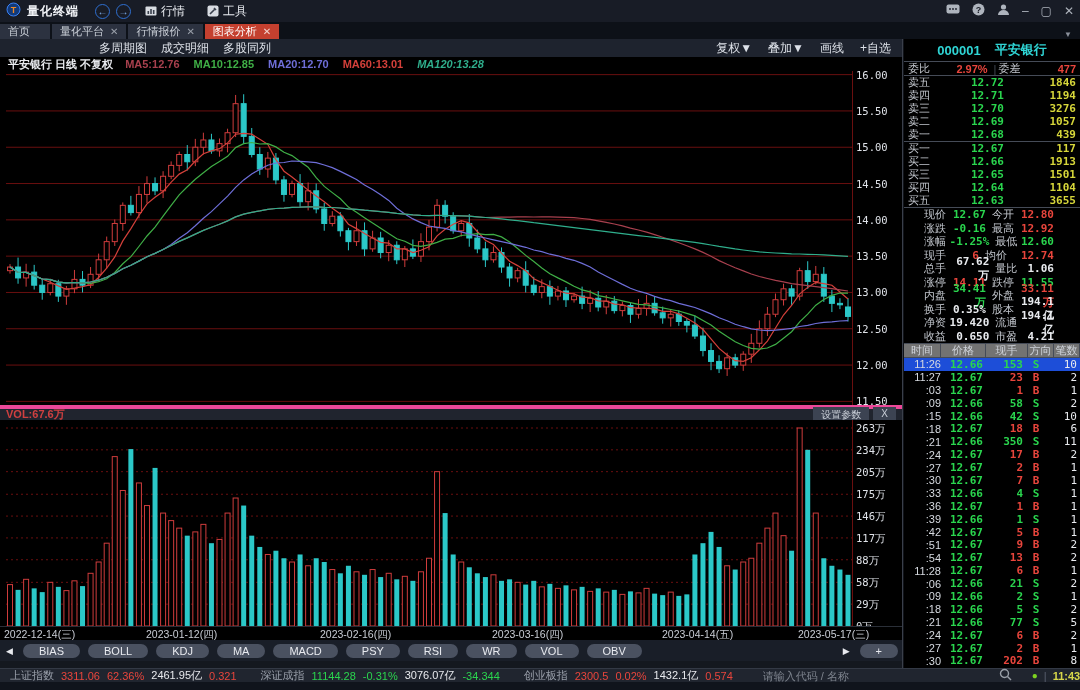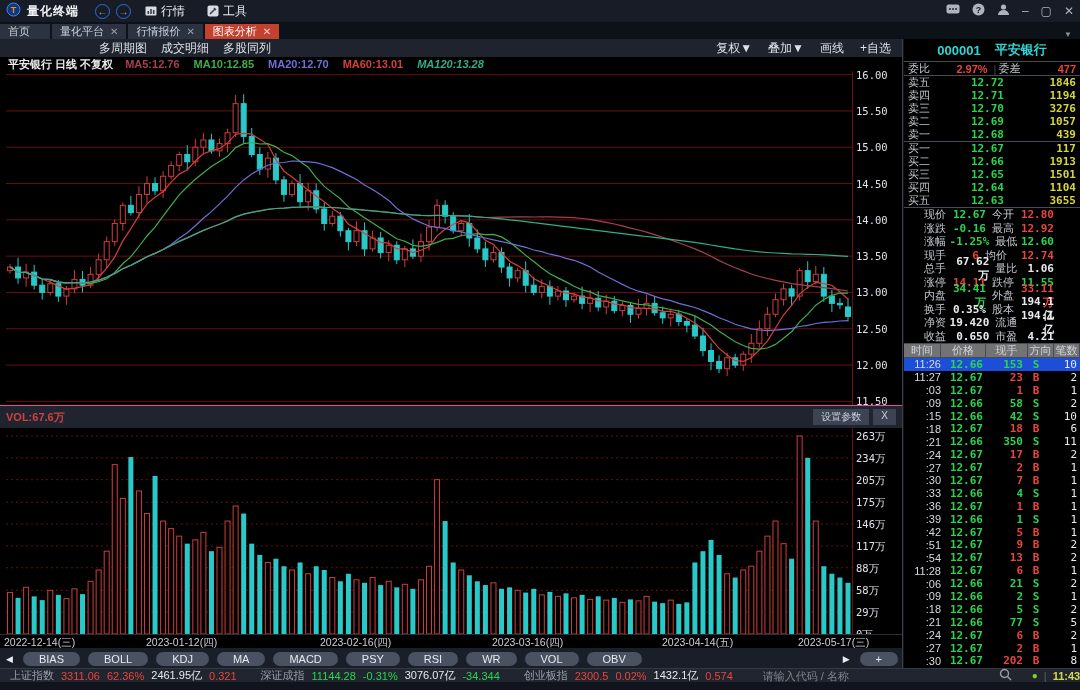--- a/index.html
+++ b/index.html
@@ -39,22 +39,22 @@
   .tool-right { margin-left:auto; display:flex; gap:6px; }
 
   
   .chart-header { height:14px; background:#000; display:flex; align-items:center; gap:12px; padding:0 8px;
     font-size:11px; font-weight:bold; flex:0 0 auto; }
   .chart-title { color:#e8eaee; }
   .ma-label { white-space:nowrap; }
 
   
   .main-chart { height:334px; position:relative; background:#000; flex:0 0 auto; }
-  .vol-header { height:23px; background:#20242e; display:flex; align-items:center; padding:0 6px; flex:0 0 auto;
-    border-top:1px solid #ec4899; }
+  .vol-header { height:15px; background:#20242e; display:flex; align-items:center; padding:0 6px; flex:0 0 auto;
+    border-top:4px solid #ec4899; }
   .vol-label { color:#d04040; font-size:11px; font-weight:bold; }
   .vol-hdr-right { margin-left:auto; display:flex; gap:4px; }
   .small-btn { background:#3c4352; color:#c8cdd6; font-size:10px; padding:1px 8px; cursor:pointer; }
   .vol-chart { height:206px; position:relative; background:#000; flex:0 0 auto; }
   .axis-label { position:absolute; left:856px; color:#dfe2e8; font-size:10.5px; font-family:"DejaVu Sans Mono",monospace; }
   .date-axis { height:14px; position:relative; background:#000; border-top:1px solid #2a2f38; flex:0 0 auto; }
   .date-label { position:absolute; top:1px; color:#c9cdd5; font-size:10.5px; white-space:nowrap; }
 
   
   .indicator-bar { height:21px; background:#191e28; display:flex; align-items:center; gap:8px; padding:0 4px; flex:0 0 auto; }

